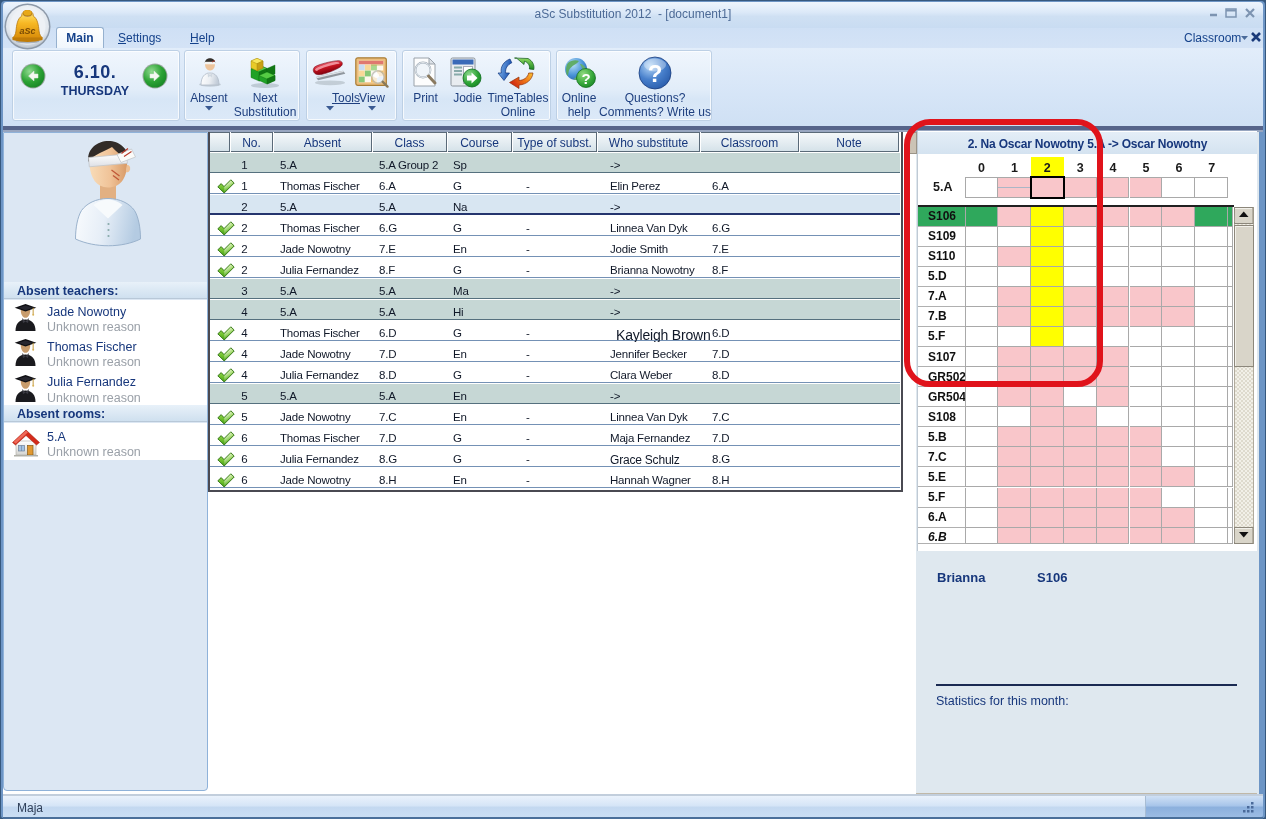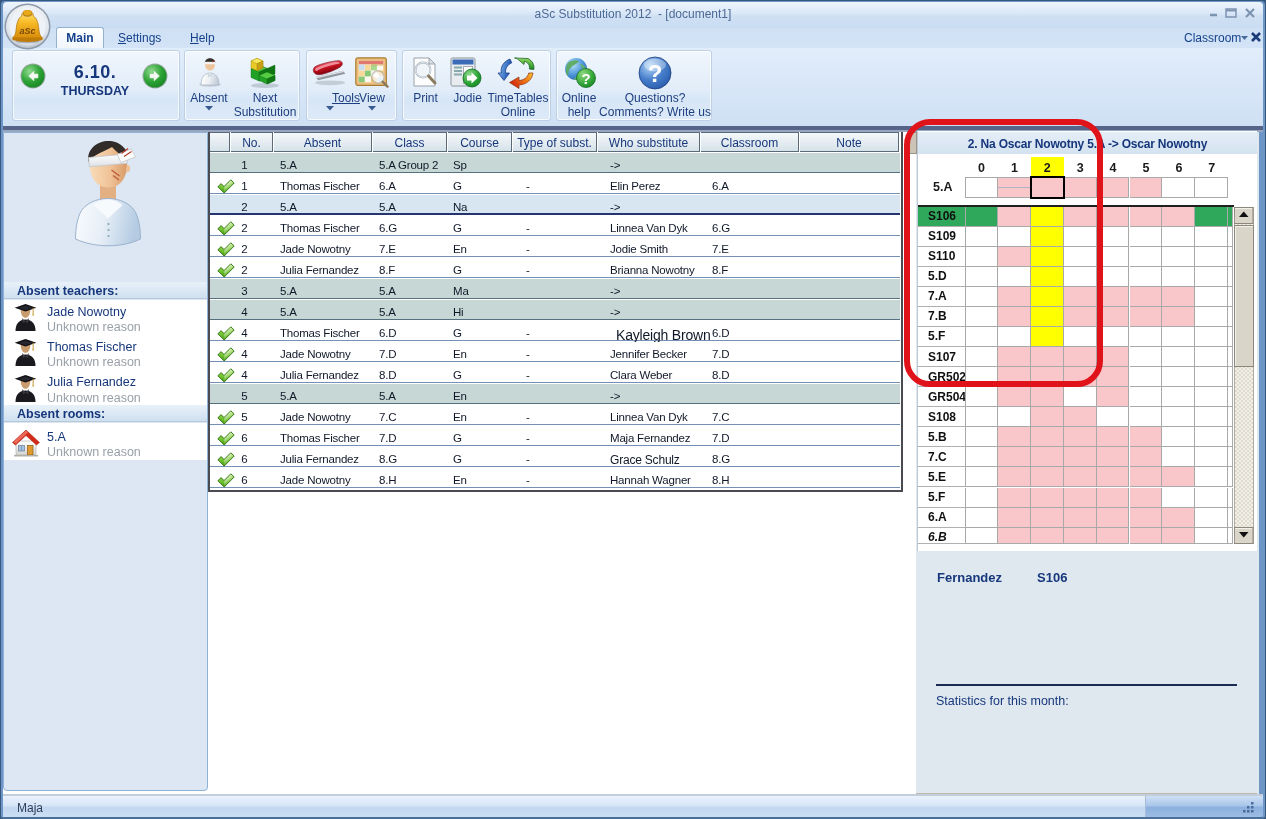--- a/index.html
+++ b/index.html
@@ -859,21 +859,21 @@
 <rect x="0.5" y="0.5" width="18.5" height="16" fill="#d9d5c9" stroke="#8c877b"></rect>
 <path d="M1 1 L18 1 L18 2 L1 2 L1 15 L0.8 15 Z" fill="#f2f0ea"></path>
 <path d="M5 10 L14.5 10 L9.75 4.5 Z" fill="#101010"></path>
   </svg>
 <svg class="abs" style="left:1234px;top:527px" width="19.5" height="17" viewBox="0 0 19.5 17">
 <rect x="0.5" y="0.5" width="18.5" height="16" fill="#d9d5c9" stroke="#8c877b"></rect>
 <path d="M1 1 L18 1 L18 2 L1 2 L1 15 L0.8 15 Z" fill="#f2f0ea"></path>
 <path d="M5 5 L14.5 5 L9.75 10.5 Z" fill="#101010"></path>
   </svg>
 <div class="abs" style="left:1234px;top:225px;width:19.5px;height:142px;background:#d9d5c9;border:1px solid #8c877b;box-shadow:inset 1px 1px 0 #f2f0ea;"></div>
-<div class="abs" style="left:937px;top:570px;font-size:13px;font-weight:bold;color:#17377c;">Fernandez</div>
+<div class="abs" style="left:937px;top:570px;font-size:13px;font-weight:bold;color:#17377c;">Brianna</div>
 <div class="abs" style="left:1037px;top:570px;font-size:13px;font-weight:bold;color:#17377c;">S106</div>
 <div class="abs" style="left:936px;top:670px;font-size:12.5px;color:#17377c;margin-top:24px;">Statistics for this month:</div>
 <div class="abs" style="left:936px;top:684px;width:301px;height:1.5px;background:#1a2a52;"></div>
 <div class="abs" style="left:916px;top:792.5px;width:341px;height:1.5px;background:#c0b8a8;"></div>
 <div class="abs" style="left:904px;top:119px;width:199px;height:267.5px;border:6px solid #e0131b;border-radius:26px;"></div>
 <div class="abs" style="left:1259px;top:131.5px;width:4px;height:662.5px;background:#6d95c5;"></div>
 <div class="abs" style="left:3px;top:794px;width:1260px;height:1.5px;background:#c2cedc;"></div>
 <div class="abs" style="left:3px;top:795.5px;width:1143px;height:21px;background:linear-gradient(#eaf2fc,#d6e5f7 45%,#c3d8f0 55%,#cadef4);border-right:1.5px solid #a8bdd4;"></div>
 <div class="abs" style="left:1146px;top:795.5px;width:117px;height:21px;background:linear-gradient(#cfe0f5,#a9c6ea 45%,#8cb0dd 55%,#9cbce4);border-radius:0 0 2px 0;"></div>
 <div class="abs" style="left:17px;top:801px;font-size:12px;color:#30405a;">Maja</div>

